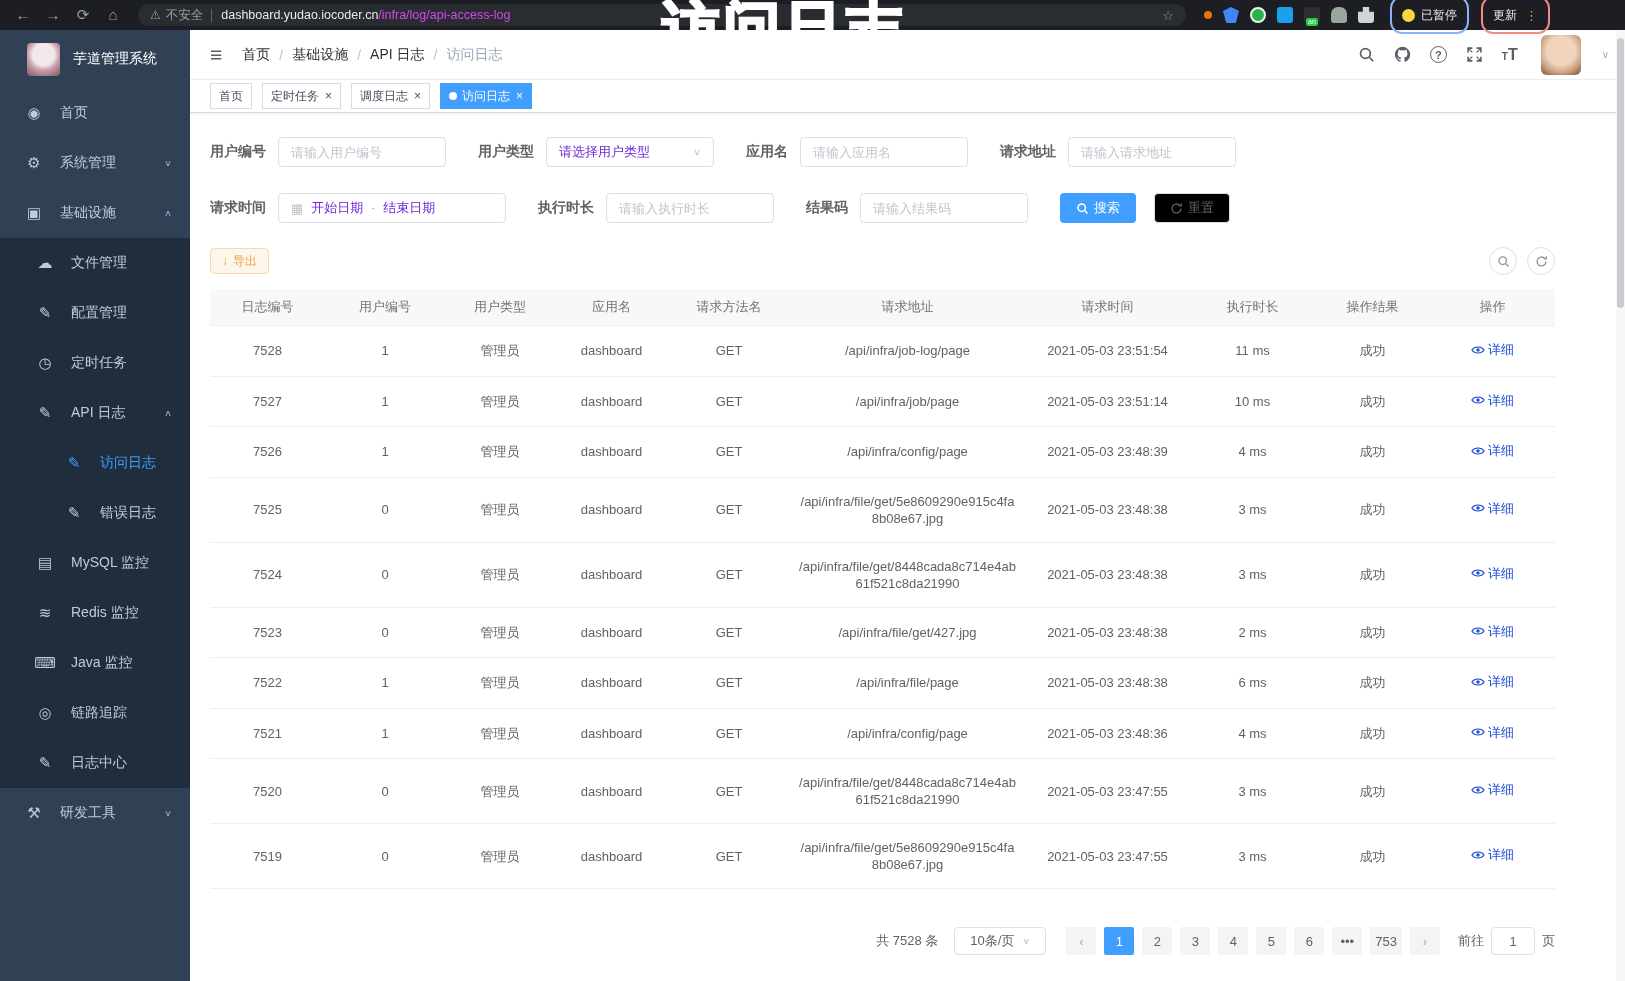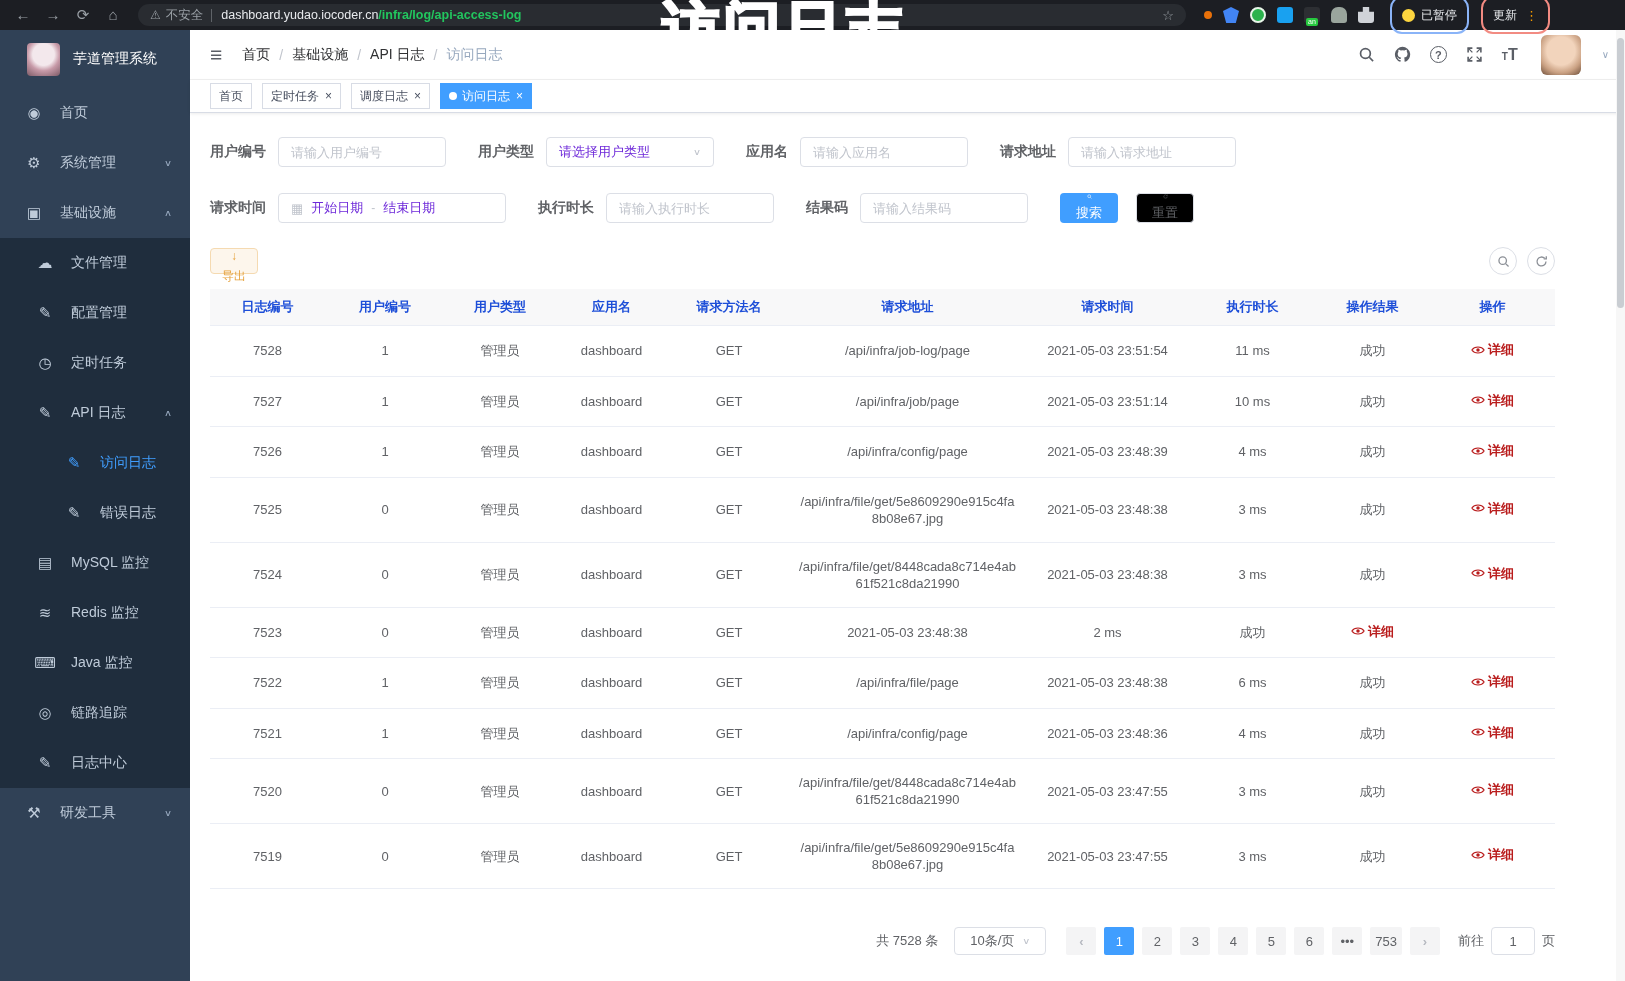--- a/index.html
+++ b/index.html
@@ -7,21 +7,21 @@
   body { font-family:"Liberation Sans","DejaVu Sans",sans-serif; background:#fff; position:relative; }
 
   
   .browser-bar { height:30px; background:#1c1e23; display:flex; align-items:center; padding:0 10px; gap:4px; position:relative; z-index:10; }
   .nav-btn { color:#9aa0a6; font-size:15px; width:26px; text-align:center; line-height:30px; }
   .address-bar { height:22px; background:#292c31; border-radius:11px; display:flex; align-items:center; padding:0 12px; width:1048px; margin-left:8px; font-size:12.5px; }
   .addr-warn-icon { color:#9aa0a6; font-size:12px; margin-right:5px; }
   .addr-warn { color:#9aa0a6; margin-right:8px; white-space:nowrap; }
   .addr-div { width:1px; height:13px; background:#5f6368; margin-right:9px; }
   .addr-host { color:#e8eaed; white-space:nowrap; }
-  .addr-path { color:#22c55e; white-space:nowrap;font-weight:bold; }
+  .addr-path { color:#d946ef; white-space:nowrap; }
   .addr-star { margin-left:auto; color:#9aa0a6; font-size:13px; }
   .ext-row { display:flex; align-items:center; gap:11px; margin-left:14px; }
   .ext { width:16px; height:16px; border-radius:4px; position:relative; }
   .ext-donut { width:8px; height:8px; border:4px solid #e8710a; border-radius:50%; background:transparent; }
   .ext-shield { background:#4285f4; clip-path:polygon(50% 0,100% 25%,80% 100%,20% 100%,0 25%); border-radius:0; }
   .ext-green { background:#2bb24c; border-radius:50%; border:2px solid #e8f5e9; }
   .ext-grid { background:#19a1f0; border-radius:3px; }
   .ext-an { background:#2d2f33; border-radius:3px; }
   .ext-an::after { content:"an"; position:absolute; bottom:-3px; left:2px; background:#27c93f; color:#fff; font-size:7px; line-height:8px; padding:0 2px; border-radius:2px; }
   .ext-ghost { background:#9aa59d; border-radius:7px 7px 3px 3px; }
@@ -84,39 +84,39 @@
   .f-label { font-weight:700; font-size:14px; color:#606266; margin-right:12px; white-space:nowrap; }
   .el-input { width:168px; height:30px; border:1px solid #dcdfe6; border-radius:4px; padding:0 12px; font-size:13px; color:#606266; display:flex; align-items:center; background:#fff; }
   input.el-input { font-family:inherit; }
   input.el-input::placeholder { color:#c0c4cc; }
   .el-select { justify-content:space-between; }
   .ph { color:#6d28d9; }
   .sel-caret { color:#c0c4cc; font-size:11px; transform:scaleY(.8); }
   .date-range { width:228px; gap:8px; }
   .cal-icon { color:#c0c4cc; font-size:13px; }
   .date-sep { color:#c0c4cc; font-size:12px; }
-  .btn { height:30px; border-radius:4px; font-size:13px; display:inline-flex; align-items:center; gap:5px; padding:0 15px; cursor:pointer; border:1px solid transparent; white-space:nowrap;flex-direction:column; }
+  .btn { height:30px; border-radius:4px; font-size:13px; display:inline-flex; align-items:center; gap:5px; padding:0 15px; cursor:pointer; border:1px solid transparent; white-space:nowrap; }
   .btn svg { width:13px; height:13px; }
   .btn-primary { background:#409eff; color:#fff; }
   .btn-plain { background:#000000; border-color:#dcdfe6; color:#606266; }
   .btn-warning-plain { height:26px; background:#fdf6ec; border-color:#f5dab1; color:#e6a23c; font-size:12px; padding:0 11px; }
 
   .toolbar-row { display:flex; align-items:center; margin-top:-2px; margin-bottom:14px; }
   .circ-btns { margin-left:auto; display:flex; gap:10px; }
   .circ-btn { width:28px; height:28px; border-radius:50%; border:1px solid #dcdfe6; background:#fff; color:#8b8f96; display:flex; align-items:center; justify-content:center; cursor:pointer; }
   .circ-btn svg { width:13px; height:13px; }
 
   
   .tbl { width:100%; font-size:13px; color:#606266; border-bottom:1px solid #ebeef5; }
   .tr { display:grid; grid-template-columns:115px 120px 110px 113px 122px 235px 165px 125px 115px 125px; border-bottom:1px solid #ebeef5; align-items:center; }
   .tr:last-child { border-bottom:none; }
   .th-row { background:#f8f8f9; }
-  .th { font-weight:700; color:#1d4ed8; padding:9px 6px; text-align:center; font-size:13px; }
+  .th { font-weight:400; color:#737373; padding:9px 6px; text-align:center; font-size:13px; }
   .td { text-align:center; padding:15px 8px; word-break:break-all; line-height:17px; }
-  .detail-link { color:#b91c1c; display:inline-flex; align-items:center; gap:3px; cursor:pointer;font-weight:bold; }
+  .detail-link { color:#1d4ed8; display:inline-flex; align-items:center; gap:3px; cursor:pointer; }
   .detail-link svg { width:14px; height:14px; }
 
   
   .pagination { margin-top:38px; display:flex; align-items:center; justify-content:flex-end; gap:8px; font-size:13px; color:#606266; }
   .pg-total { margin-right:8px; white-space:nowrap; }
   .pg-sizer { width:92px; height:28px; border:1px solid #dcdfe6; border-radius:4px; display:flex; align-items:center; justify-content:center; gap:8px; margin-right:12px; color:#606266; cursor:pointer; }
   .pg-btn { min-width:30px; height:28px; background:#f4f4f5; color:#606266; border-radius:2px; display:flex; align-items:center; justify-content:center; padding:0 5px; cursor:pointer; font-size:13px; }
   .pg-btn.arrow { color:#b6b9c0; font-weight:700; }
   .pg-btn.active { background:#409eff; color:#fff; }
   .goto { display:flex; align-items:center; gap:7px; margin-left:10px; white-space:nowrap; }
@@ -510,20 +510,21 @@
                 </svg>
                 <span>详细</span>
               </span></div>
           </div>
           <div class="tr">
             <div class="td">7523</div>
             <div class="td">0</div>
             <div class="td">管理员</div>
             <div class="td">dashboard</div>
             <div class="td">GET</div>
+            <div class="td">/api/infra/file/get/427.jpg</div>
             <div class="td">2021-05-03 23:48:38</div>
             <div class="td">2 ms</div>
             <div class="td">成功</div>
             <div class="td"><span class="detail-link">
                 <svg viewBox="0 0 16 16">
                   <path d="M1 8C4 3.5 12 3.5 15 8 12 12.5 4 12.5 1 8Z" fill="none" stroke="currentColor" stroke-width="1.3"></path>
                   <circle cx="8" cy="8" r="2" fill="currentColor"></circle>
                 </svg>
                 <span>详细</span>
               </span></div>

